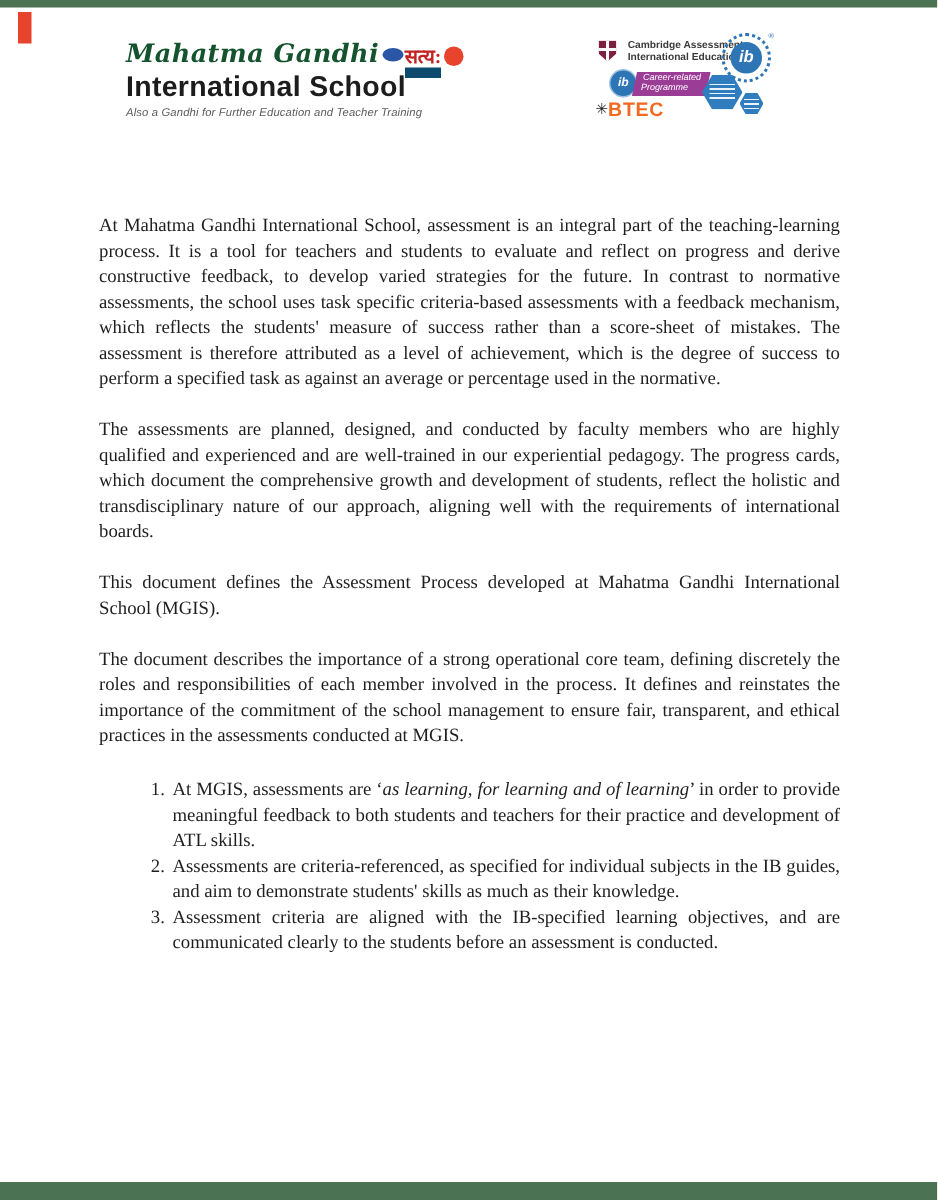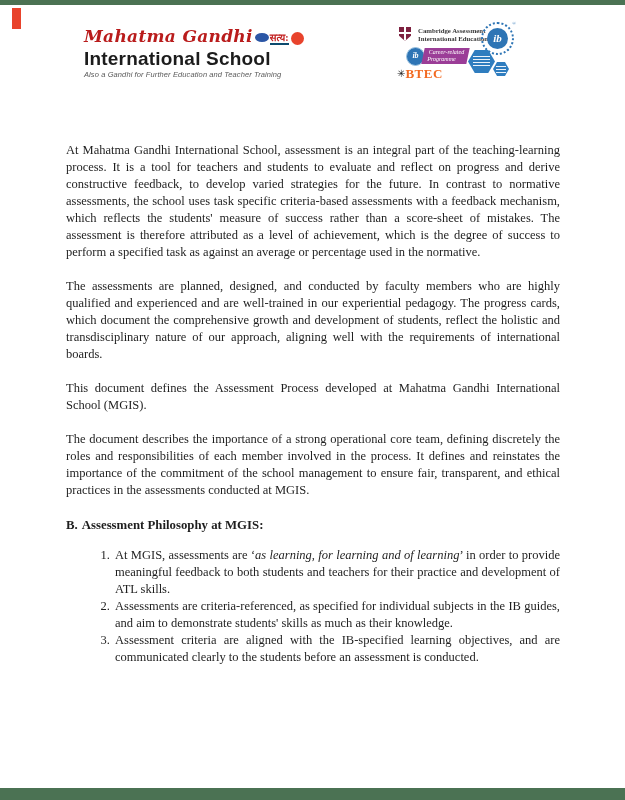--- a/index.html
+++ b/index.html
@@ -8,34 +8,34 @@
   
   .top-strip{position:absolute;top:0;left:0;width:625px;height:5px;background:#4b7253;}
   .bottom-strip{position:absolute;bottom:0;left:0;width:625px;height:12px;background:#4b7253;}
   .red-mark{position:absolute;top:8px;left:12px;width:9px;height:21px;background:#e8432c;}
 
   
   .letterhead{position:absolute;top:0;left:0;width:625px;height:110px;}
   .mgis-logo{position:absolute;left:84px;top:28px;width:200px;line-height:1;}
   .logo-row1{white-space:nowrap;height:20px;}
   .logo-script{font-family:"DejaVu Serif",serif;font-style:italic;font-weight:bold;
-               font-size:17px;color:#b91c1c;letter-spacing:.3px;}
+               font-size:17px;color:#14532d;letter-spacing:.3px;}
   .logo-ellipse{display:inline-block;width:14px;height:9px;border-radius:50%;
                 background:#2b56a5;vertical-align:middle;margin:0 1px 2px 2px;}
-  .logo-satya{font-size:10px;color:#c32222;font-weight:bold;vertical-align:middle;
-              border-bottom:2px solid #0c4a6e;}
+  .logo-satya{font-size:13px;color:#c32222;font-weight:bold;vertical-align:middle;
+              border-bottom:7px solid #0c4a6e;}
   .logo-redcircle{display:inline-block;width:13px;height:13px;border-radius:50%;
                   background:#e8432c;vertical-align:middle;margin-left:2px;}
   .logo-row2{font-family:"Liberation Sans",sans-serif;font-size:19px;color:#1c1c1c;
              letter-spacing:.2px;margin-top:1px;font-weight:bold;}
   .logo-row3{font-family:"Liberation Sans",sans-serif;font-style:italic;font-size:7.5px;
              color:#5a5a5a;margin-top:3px;letter-spacing:.1px;}
 
   .accreds{position:absolute;left:396px;top:24px;width:130px;height:60px;
-           font-family:Liberation Serif, serif;}
+           font-family:Liberation Sans, sans-serif;}
   .cambridge{position:absolute;left:3px;top:3px;white-space:nowrap;}
   .cam-shield{display:inline-block;width:12px;height:14px;vertical-align:top;
               background:linear-gradient(#fff,#fff) 50% 0/2px 100% no-repeat,
                          linear-gradient(#fff,#fff) 0 45%/100% 2px no-repeat,#7e2140;
               clip-path:polygon(0 0,100% 0,100% 62%,50% 100%,0 62%);}
   .cam-text{display:inline-block;vertical-align:top;margin-left:3px;font-size:6.8px;
             font-weight:bold;color:#3a3a3a;line-height:8px;}
   .cam-text span{display:block;}
   .ib-circle{position:absolute;left:85px;top:-2px;width:33px;height:33px;border-radius:50%;
              border:2px dotted #2e75b5;box-sizing:border-box;}
@@ -131,21 +131,20 @@
   <main class="doc">
     <div class="doc-title">
     </div>
 
 
     <p>At Mahatma Gandhi International School, assessment is an integral part of the teaching-learning process. It is a tool for teachers and students to evaluate and reflect on progress and derive constructive feedback, to develop varied strategies for the future. In contrast to normative assessments, the school uses task specific criteria-based assessments with a feedback mechanism, which reflects the students' measure of success rather than a score-sheet of mistakes. The assessment is therefore attributed as a level of achievement, which is the degree of success to perform a specified task as against an average or percentage used in the normative.</p>
     <p>The assessments are planned, designed, and conducted by faculty members who are highly qualified and experienced and are well-trained in our experiential pedagogy. The progress cards, which document the comprehensive growth and development of students, reflect the holistic and transdisciplinary nature of our approach, aligning well with the requirements of international boards.</p>
     <p>This document defines the Assessment Process developed at Mahatma Gandhi International School (MGIS).</p>
     <p class="gap-lg">The document describes the importance of a strong operational core team, defining discretely the roles and responsibilities of each member involved in the process. It defines and reinstates the importance of the commitment of the school management to ensure fair, transparent, and ethical practices in the assessments conducted at MGIS.</p>
 
-    <h2 class="h-b"><span class="h-label">B.</span><span>Assessment Philosophy at MGIS:</span></h2>
 
     <ol>
       <li><span>At MGIS, assessments are ‘</span><span class="q-italic">as learning, for learning and of learning</span><span>’ in order to provide meaningful feedback to both students and teachers for their practice and development of ATL skills.</span></li>
       <li>Assessments are criteria-referenced, as specified for individual subjects in the IB guides, and aim to demonstrate students' skills as much as their knowledge.</li>
       <li>Assessment criteria are aligned with the IB-specified learning objectives, and are communicated clearly to the students before an assessment is conducted.</li>
     </ol>
   </main>
 
   <div class="bottom-strip"></div>
 </div>

